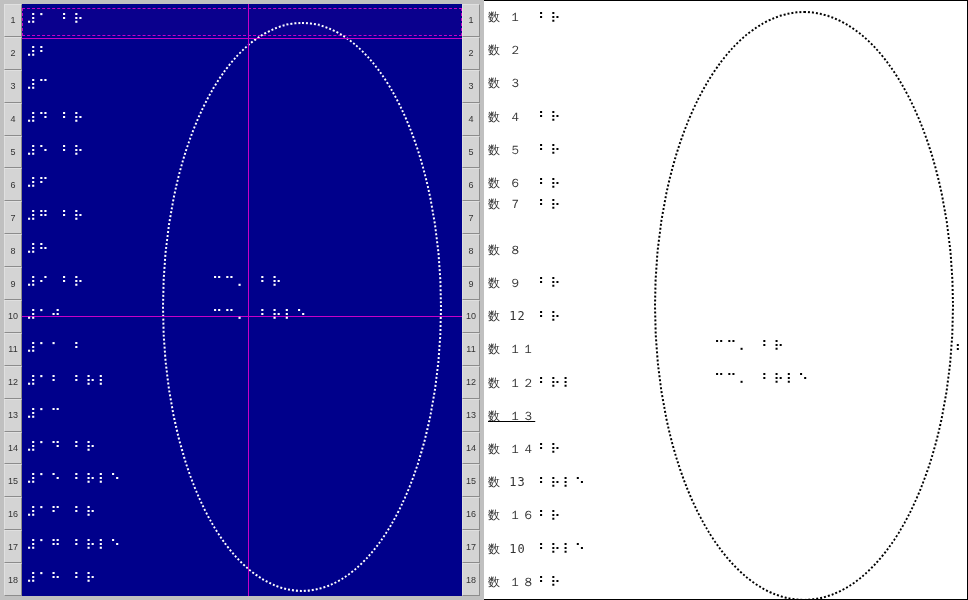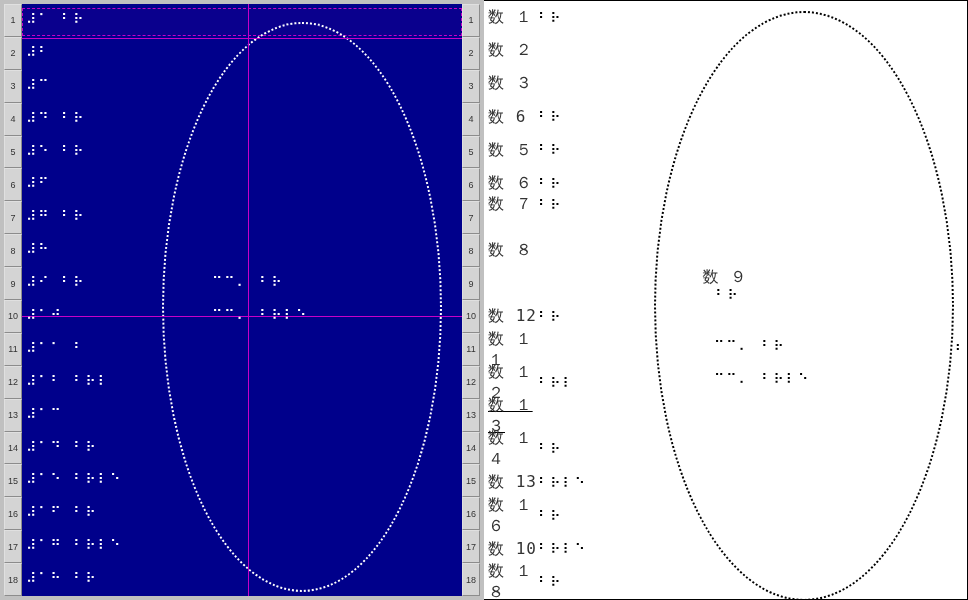--- a/index.html
+++ b/index.html
@@ -14,21 +14,21 @@
   .canvas { flex: 1; background: #00008b; position: relative; overflow: hidden; }
   .grid-h { position: absolute; left: 0; right: 0; height: 1px; background: #c800c8; }
   .grid-v { position: absolute; top: 0; bottom: 0; width: 1px; background: #c800c8; }
   .sel { position: absolute; border: 1px dashed #c800c8; background: rgba(200,0,200,0.05); }
   .ellipse { position: absolute; border: 2px dotted #fff; border-radius: 50%; }
   .ellipse-b { border-color: #000; }
   .braille { position: absolute; font-size: 14px; color: #fff; letter-spacing: 2px; line-height: 1; white-space: nowrap; font-family: monospace; }
   .braille-b { color: #000; }
   .rcanvas { position: relative; width: 100%; height: 100%; overflow: hidden; }
   .rrow { position: absolute; left: 4px; right: 0; height: 32px; display: flex; align-items: center; }
-  .rlabel { width: 50px; font-size: 16px; color: #333; font-family: "MS Gothic", monospace; letter-spacing: 1px; }
+  .rlabel { width: 50px; font-size: 12px; color: #333; font-family: "MS Gothic", monospace; letter-spacing: 1px; }
 </style>
 </head>
 <body>
 
 <div class="pane left">
   <div class="editor">
     <div class="gutter" id="gL">
         <div class="ln">1</div>
         <div class="ln">2</div>
         <div class="ln">3</div>
@@ -107,40 +107,40 @@
       </div>
       <div class="rrow" style="top: 33.2222px; height: 33.2222px;">
         <div class="rlabel">数 ２</div>
         <div class="braille braille-b" style="position: static;"></div>
       </div>
       <div class="rrow" style="top: 66px; height: 33.2222px;">
         <div class="rlabel">数 ３</div>
         <div class="braille braille-b" style="position: static;"></div>
       </div>
       <div class="rrow" style="top: 99.6667px; height: 33.2222px;">
-        <div class="rlabel">数 6</div>
+        <div class="rlabel">数 ４</div>
         <div class="braille braille-b" style="position: static;">⠃⠗</div>
       </div>
       <div class="rrow" style="top: 132.889px; height: 33.2222px;">
         <div class="rlabel">数 ５</div>
         <div class="braille braille-b" style="position: static;">⠃⠗</div>
       </div>
       <div class="rrow" style="top: 166.111px; height: 33.2222px;">
         <div class="rlabel">数 ６</div>
         <div class="braille braille-b" style="position: static;">⠃⠗</div>
       </div>
       <div class="rrow" style="top: 187px; height: 33.2222px;">
         <div class="rlabel">数 ７</div>
         <div class="braille braille-b" style="position: static;">⠃⠗</div>
       </div>
       <div class="rrow" style="top: 232.556px; height: 33.2222px;">
         <div class="rlabel">数 ８</div>
         <div class="braille braille-b" style="position: static;"></div>
       </div>
-      <div class="rrow" style="top: 265.778px; height: 33.2222px; flex-direction: column;">
+      <div class="rrow" style="top: 265.778px; height: 33.2222px;">
         <div class="rlabel">数 ９</div>
         <div class="braille braille-b" style="position: static;">⠃⠗</div>
       </div>
       <div class="rrow" style="top: 299px; height: 33.2222px;">
         <div class="rlabel">数 12</div>
         <div class="braille braille-b" style="position: static;">⠃⠗</div>
       </div>
       <div class="rrow" style="top: 332.222px; height: 33.2222px; justify-content: space-between;">
         <div class="rlabel">数 １１</div>
         <div class="braille braille-b" style="position: static;">⠃</div>

